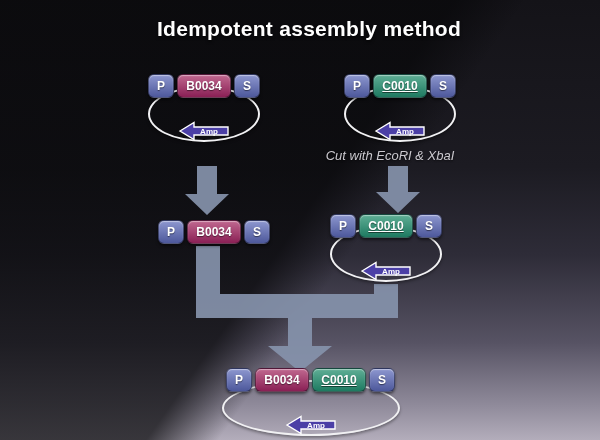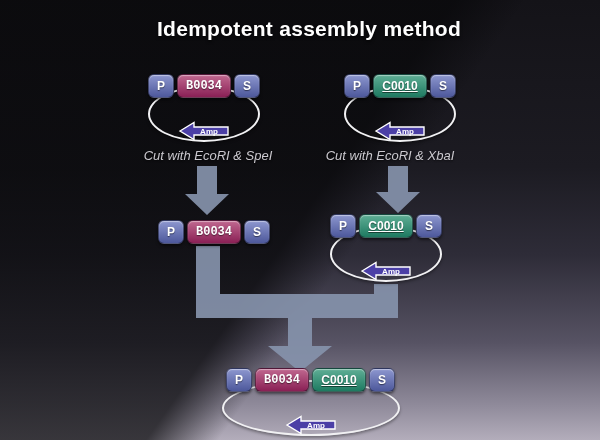--- a/index.html
+++ b/index.html
@@ -21,21 +21,21 @@
   .part {
     position:absolute; height:24px; border-radius:6px;
     display:flex; align-items:center; justify-content:center;
     color:#fff; font-weight:bold; font-size:12px;
     border:1px solid rgba(10,10,20,0.45);
     box-shadow: inset 0 1px 1px rgba(255,255,255,0.45), 0 2px 3px rgba(0,0,0,0.5);
     text-shadow:0 1px 1px rgba(0,0,0,0.5);
     box-sizing:border-box;
   }
   .part-ps { background: linear-gradient(#8d97cf, #4d589b); }
-  .part-b  { background: linear-gradient(#c0688f, #8a2055); font-family: Liberation Mono, monospace; }
+  .part-b  { background: linear-gradient(#c0688f, #8a2055); }
   .part-c  { background: linear-gradient(#5fae95, #1e able 0%) } 
   .part-c  { background: linear-gradient(#5fae95, #1e7a61); text-decoration: underline; }
   .loop {
     position:absolute; border:2.5px solid #f1f1f3; border-radius:50%;
     box-shadow: 0 2px 3px rgba(0,0,0,0.35);
     box-sizing:border-box;
   }
   .amp { position:absolute; overflow:visible; }
   .amp text { font-family:"Liberation Sans", sans-serif; font-weight:bold; fill:#ffffff; font-size:8px; }
   .step-label {
@@ -72,21 +72,20 @@
     <div class="loop" style="left:2px; top:12px; width:112px; height:56px;"></div>
     <svg class="amp" style="left:32px; top:47px;" width="52" height="20" viewBox="0 0 52 20">
       <path d="M2,10 L16,1.5 L16,6 L50,6 L50,14 L16,14 L16,18.5 Z" fill="#4b3fa6" stroke="#ffffff" stroke-width="1.4"></path>
       <text x="31" y="12.8" text-anchor="middle">Amp</text>
     </svg>
     <div class="part part-ps" style="left:2px; top:0; width:26px;">P</div>
     <div class="part part-c" style="left:31px; top:0; width:54px;">C0010</div>
     <div class="part part-ps" style="left:88px; top:0; width:26px;">S</div>
   </div>
 
-  <div class="step-label" style="left:118px; top:148px; width:180px;">Cut with EcoRI &amp; SpeI</div>
   <div class="step-label" style="left:300px; top:148px; width:180px;">Cut with EcoRI &amp; XbaI</div>
 
   <div class="group" style="left:158px; top:220px; width:116px; height:26px;">
     <div class="part part-ps" style="left:0; top:0; width:26px;">P</div>
     <div class="part part-b" style="left:29px; top:0; width:54px;">B0034</div>
     <div class="part part-ps" style="left:86px; top:0; width:26px;">S</div>
   </div>
 
   <div class="group" style="left:328px; top:214px; width:116px; height:70px;">
     <div class="loop" style="left:2px; top:12px; width:112px; height:56px;"></div>

